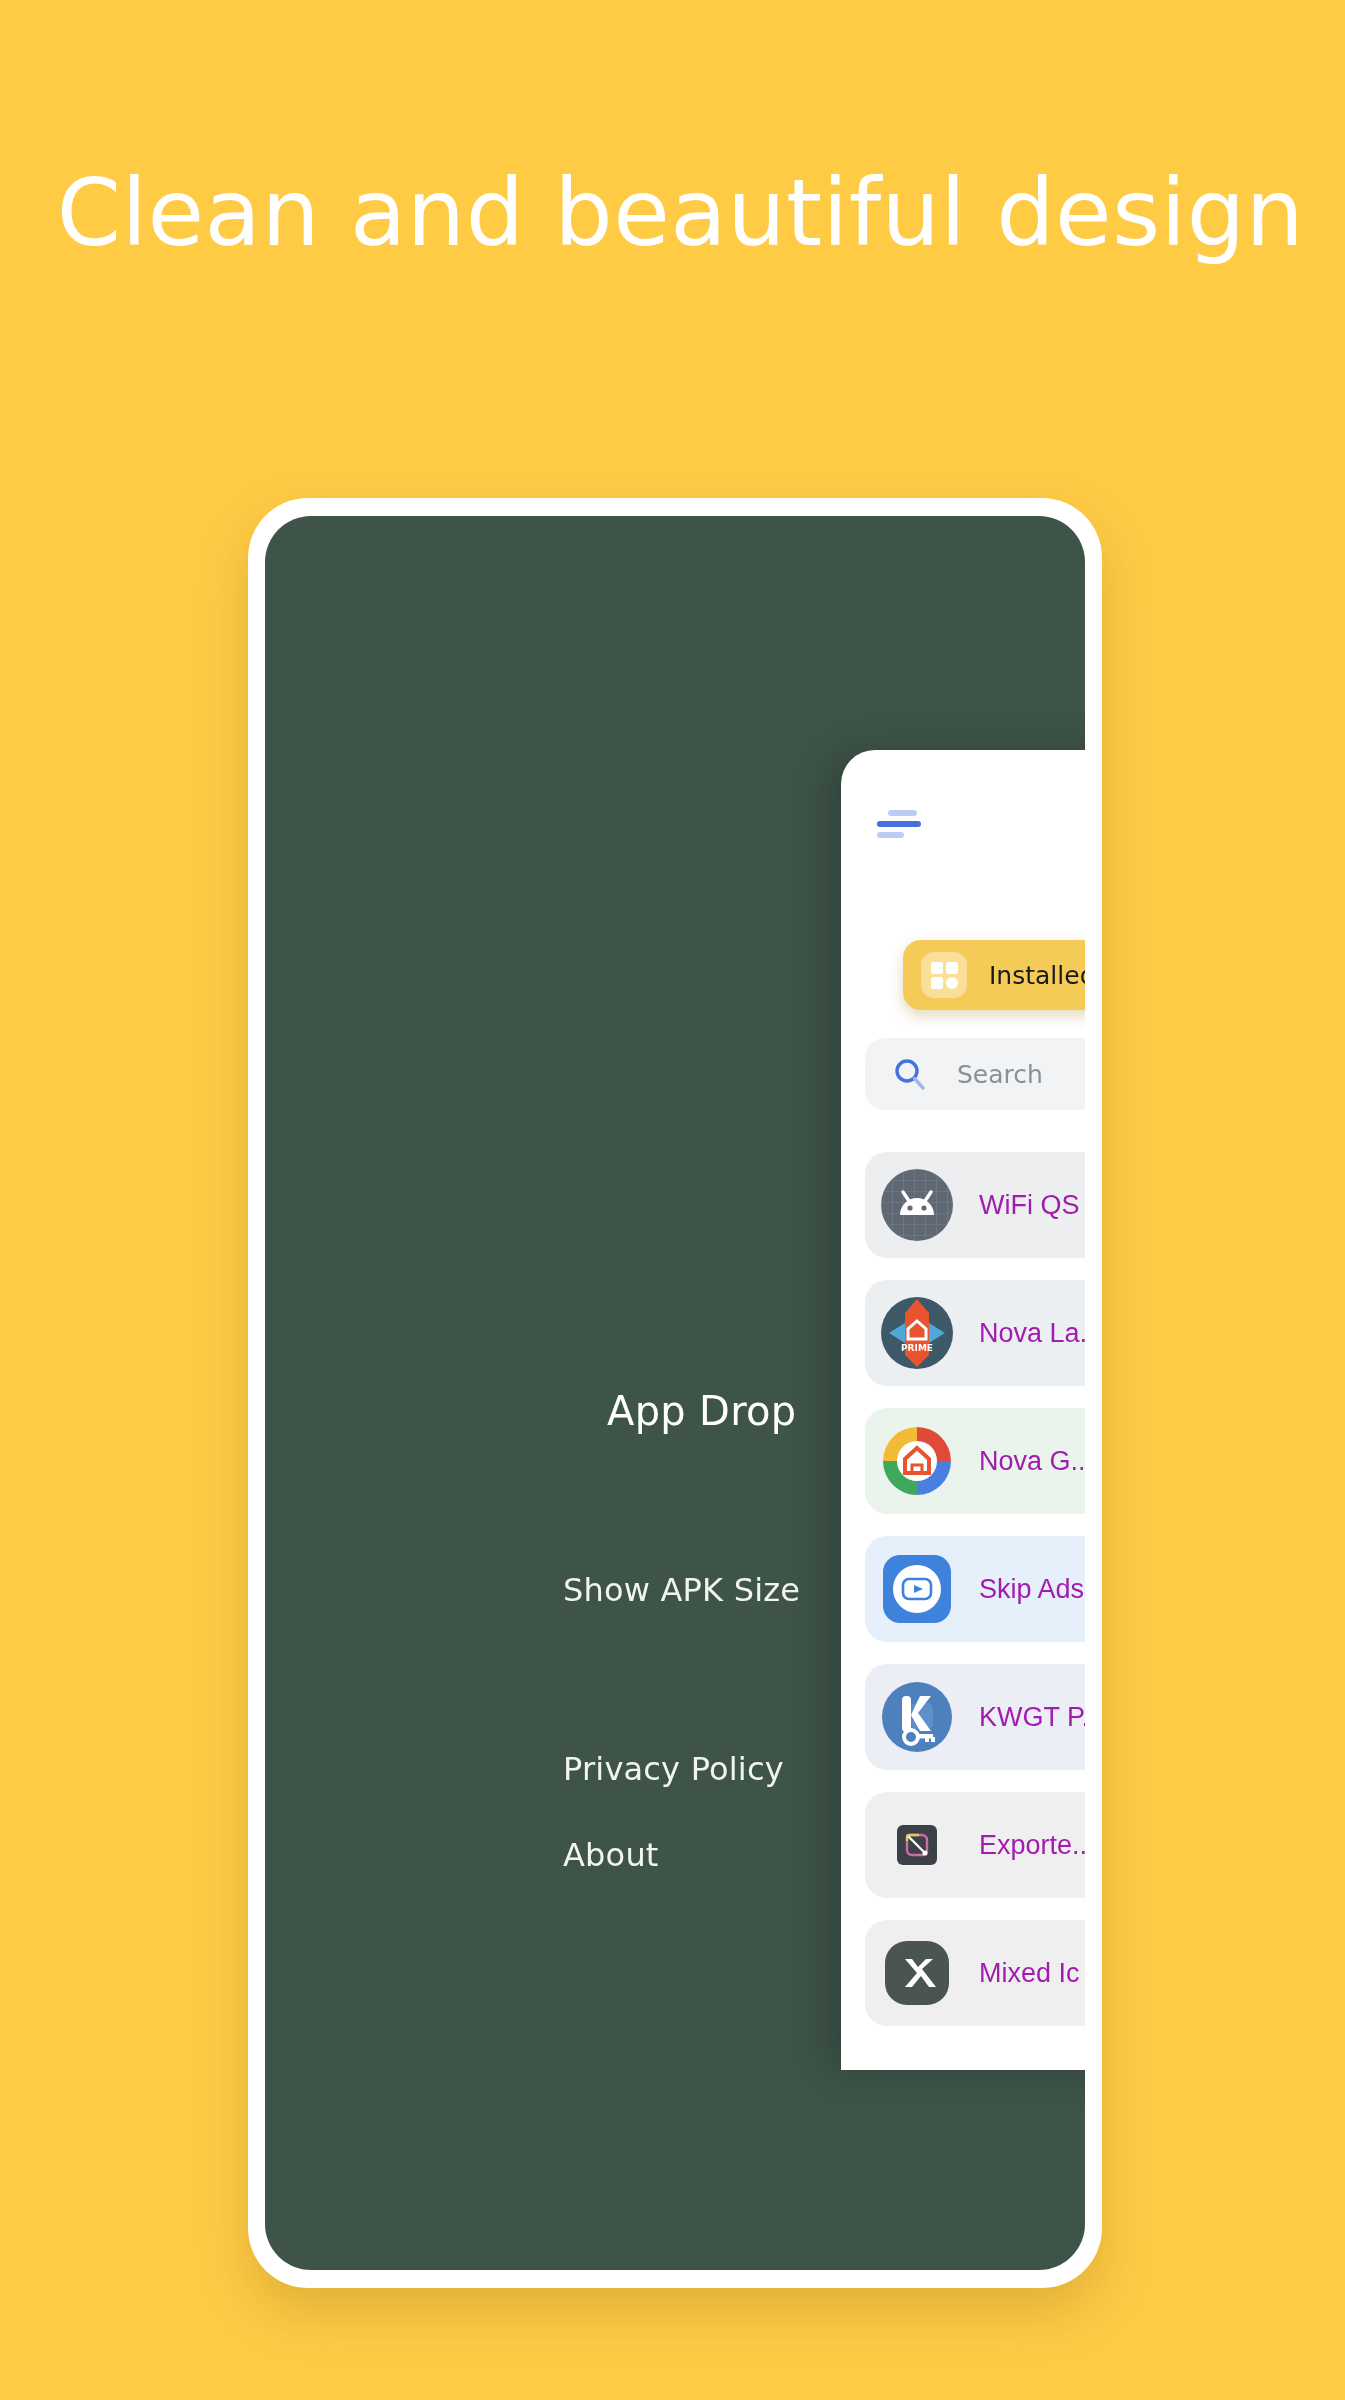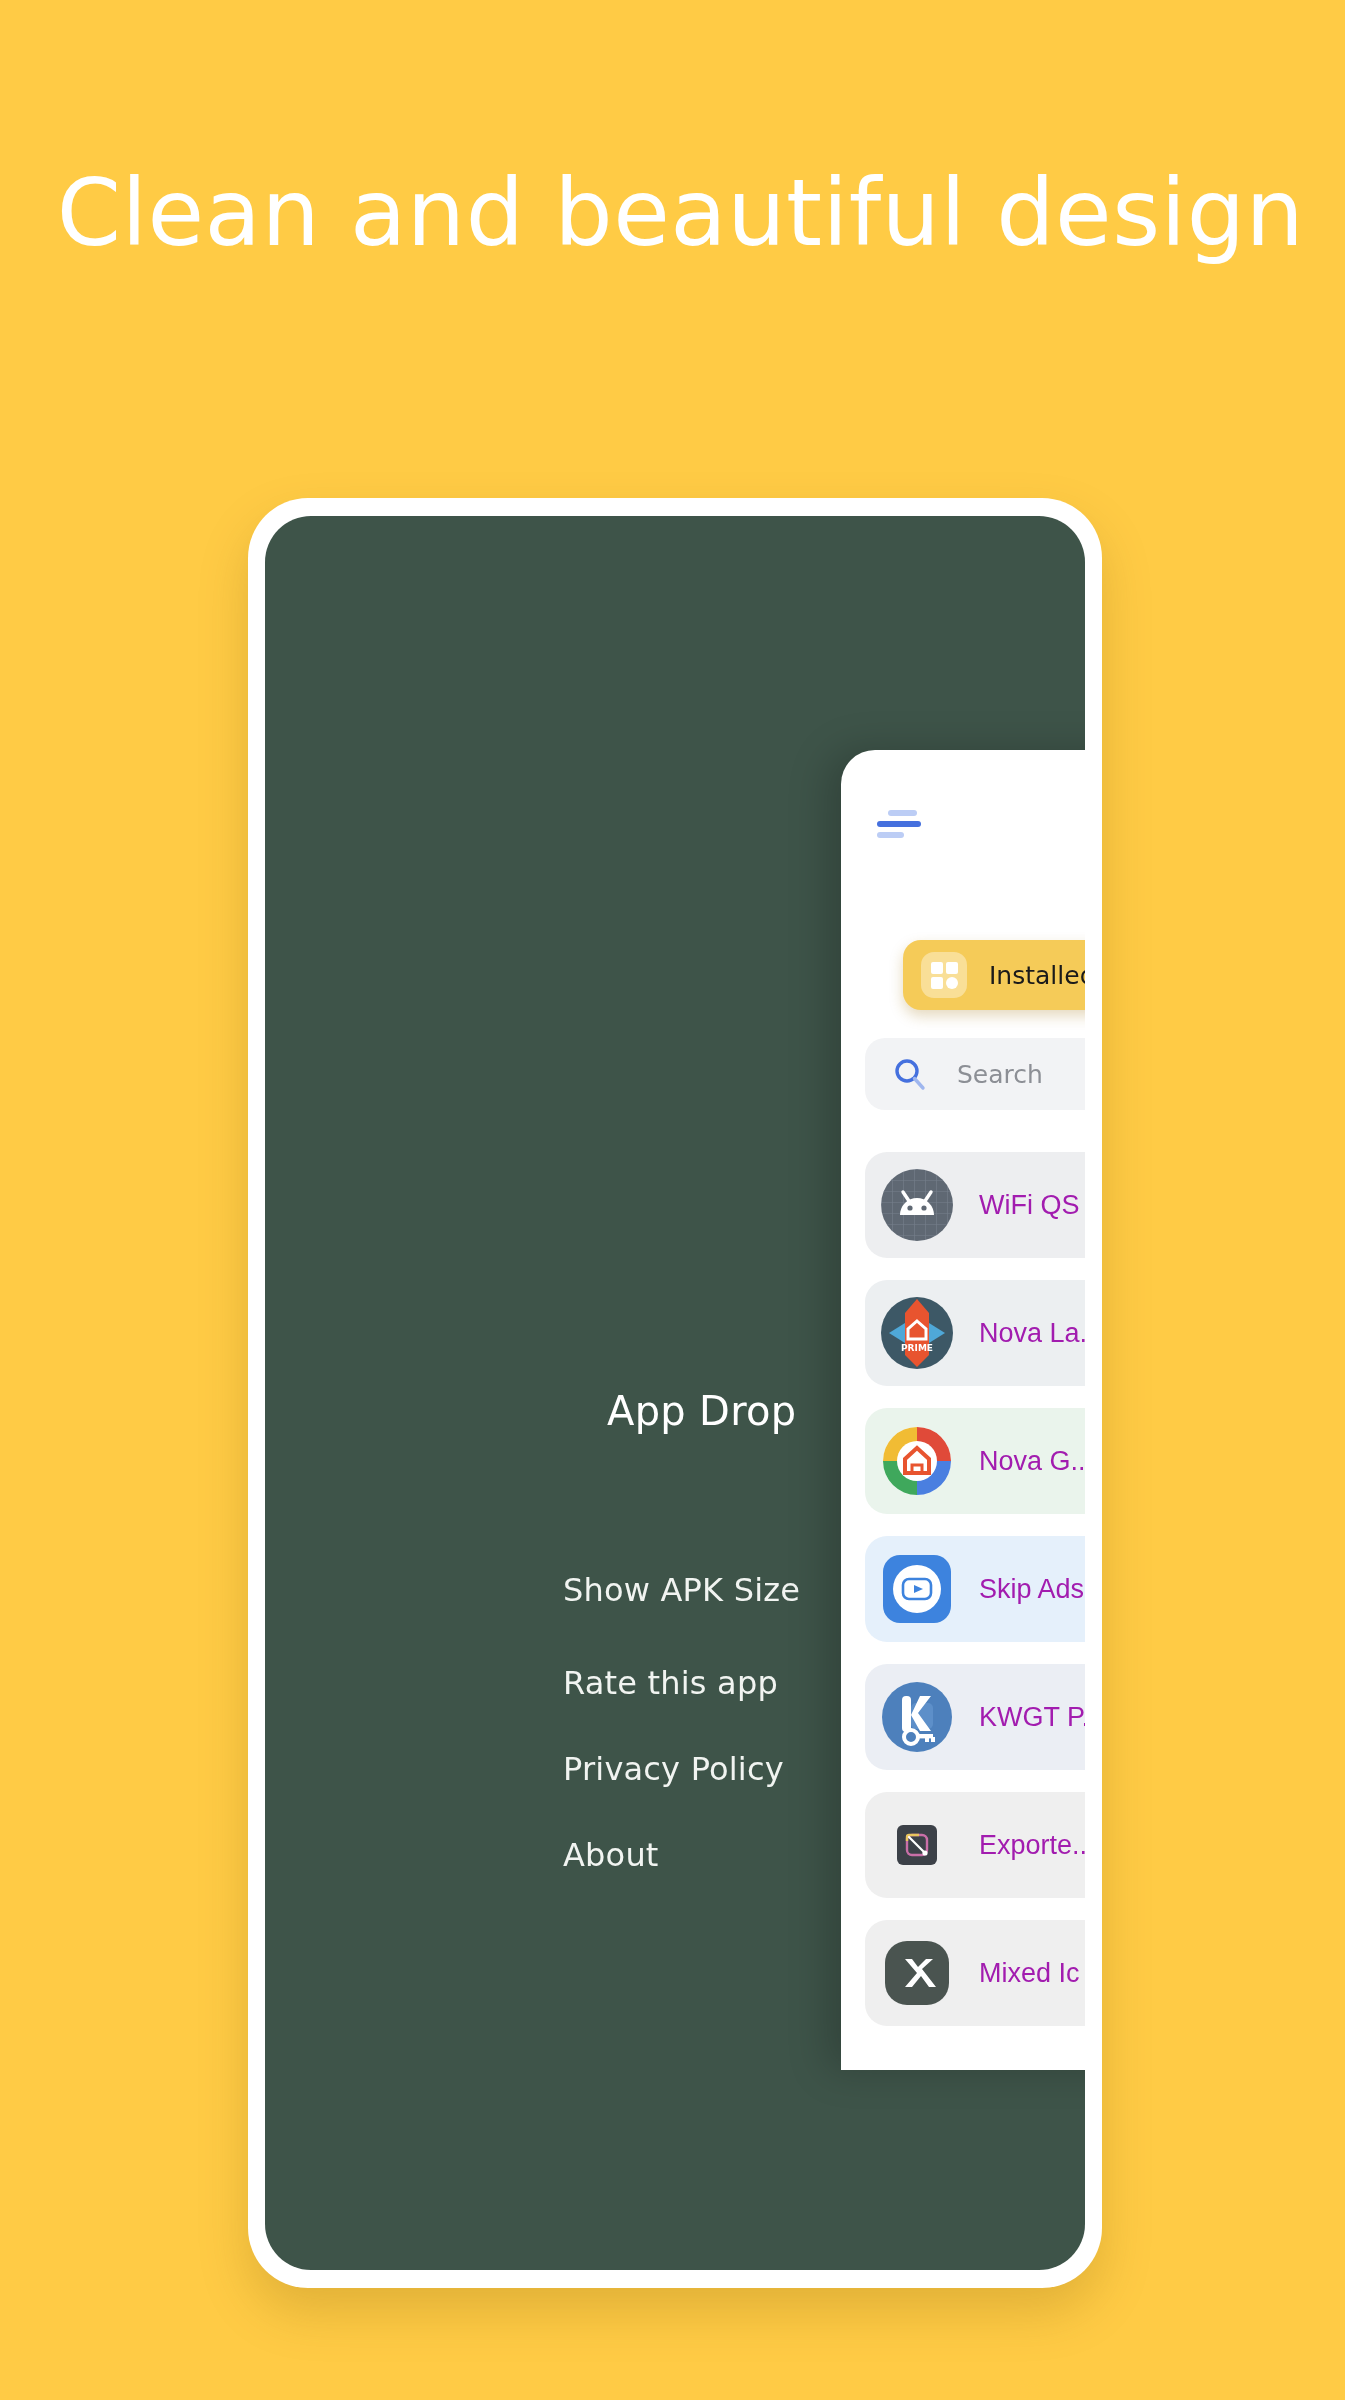--- a/index.html
+++ b/index.html
@@ -262,23 +262,20 @@
 
       <div class="theme-value">AUTO</div>
 
       <div class="drawer-item drawer-item-2">
         <span class="label">Show APK Size</span>
       </div>
       <div class="toggle">
         <div class="knob"></div>
       </div>
 
-      <div class="drawer-item drawer-item-3">
-        <span class="label">Rate this app</span>
-      </div>
 
       <div class="drawer-item drawer-item-4">
         <span class="label">Privacy Policy</span>
       </div>
 
       <div class="drawer-item drawer-item-5">
         <span class="label">About</span>
       </div>
     </div>
 

